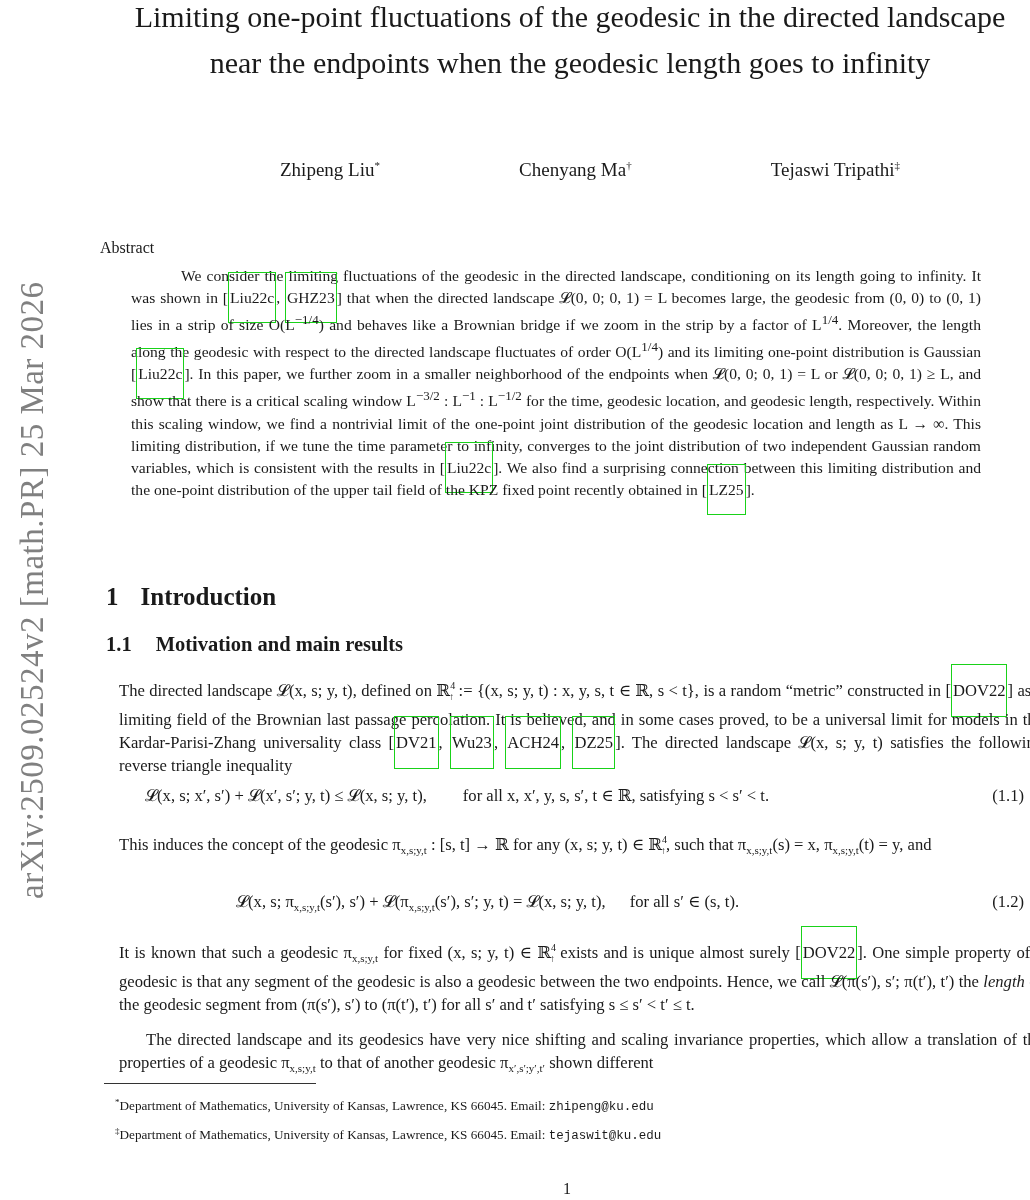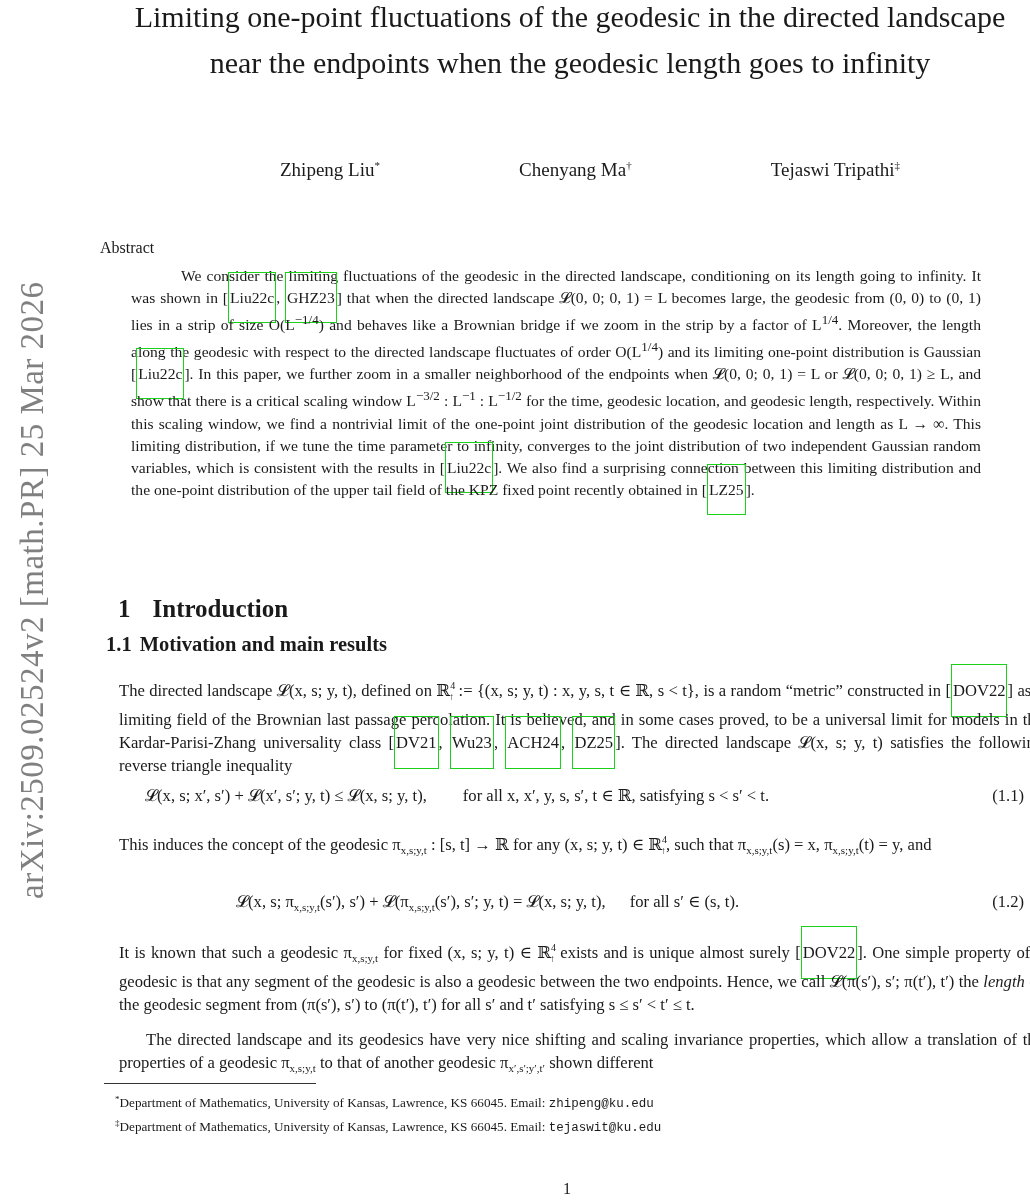--- a/index.html
+++ b/index.html
@@ -12,31 +12,31 @@
   .title { position: absolute; left: 130px; width: 880px; top: -6px; text-align: center;
            font-size: 30px; line-height: 46px; font-weight: normal; margin: 0; }
   .authors { position: absolute; top: 146px; left: 280px; width: 620px; display: flex;
              justify-content: space-between; font-size: 19px; margin-top: 13px; }
   .authors sup { font-size: 11px; }
   .abstract-head { position: absolute; top: 239px; left: 100px; width: 930px; text-align: left;
                    font-weight: normal; font-size: 16px; }
   .abstract { position: absolute; top: 265px; left: 131px; width: 850px; font-size: 15.6px;
               line-height: 22px; text-align: justify; text-indent: 50px; margin: 0; }
   .cite { border: 1.5px solid #19d219; padding: 16px 1px; color: #1a1a1a; }
-  .sec1 { position: absolute; top: 583px; left: 106px; font-size: 25px; font-weight: bold; margin: 12px; }
+  .sec1 { position: absolute; top: 583px; left: 106px; font-size: 25px; font-weight: bold; margin: 0; }
   .sec1 .num { margin-right: 22px; }
   .sec11 { position: absolute; top: 633px; left: 106px; font-size: 20.5px; font-weight: bold; margin: 0; }
-  .sec11 .num { margin-right: 8px; }
+  .sec11 .num { margin-right: 24px; }
   .body { position: absolute; left: 119px; width: 924px; font-size: 16.6px; line-height: 23px;
           text-align: justify; margin: 0; }
   .eq { position: absolute; font-size: 16.6px; white-space: nowrap; }
   .eqnum { position: absolute; right: 0px; font-size: 16.6px; }
   i { font-style: italic; }
   .fn-rule { position: absolute; top: 1083px; left: 104px; width: 212px; height: 1px; background: #333; }
-  .footnotes { position: absolute; top: 1090px; left: 115px; font-size: 13.2px; line-height: 19px; }
+  .footnotes { position: absolute; top: 1090px; left: 115px; font-size: 13.2px; line-height: 24px; }
   .footnotes .mono { font-family: "Liberation Mono", "DejaVu Sans Mono", monospace; font-size: 12.5px; }
   .footnotes sup { font-size: 9px; }
   .page-num { position: absolute; top: 1180px; left: 0; width: 1030px; text-align: left;
               padding-left: 563px; box-sizing: border-box; font-size: 16px; }
 </style>
 </head>
 <body>
 
 <div class="side-stamp">arXiv:2509.02524v2  [math.PR]  25 Mar 2026</div>
 

